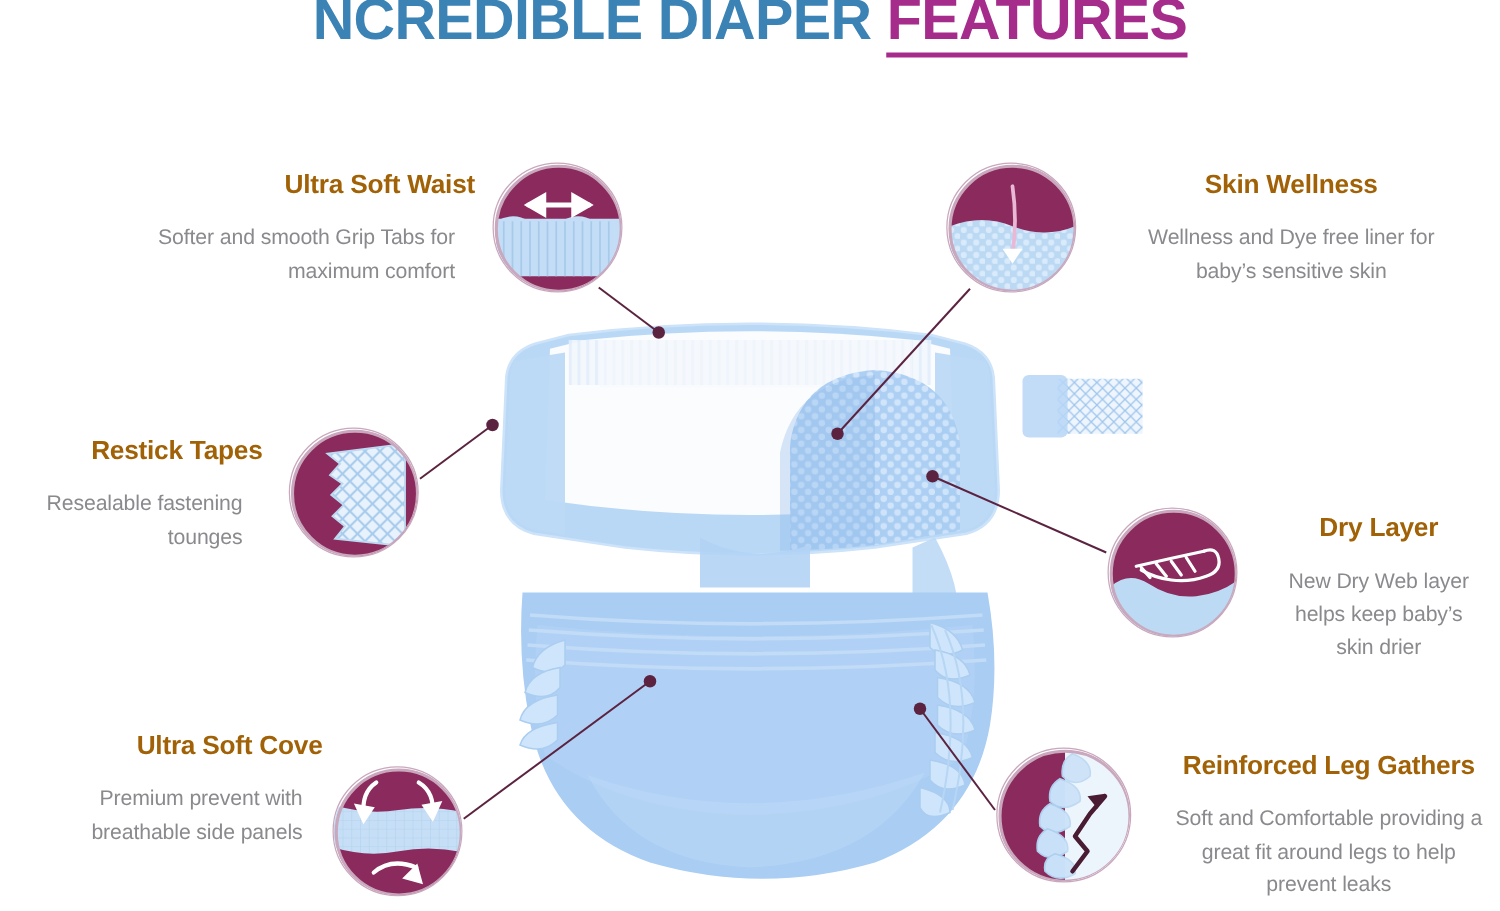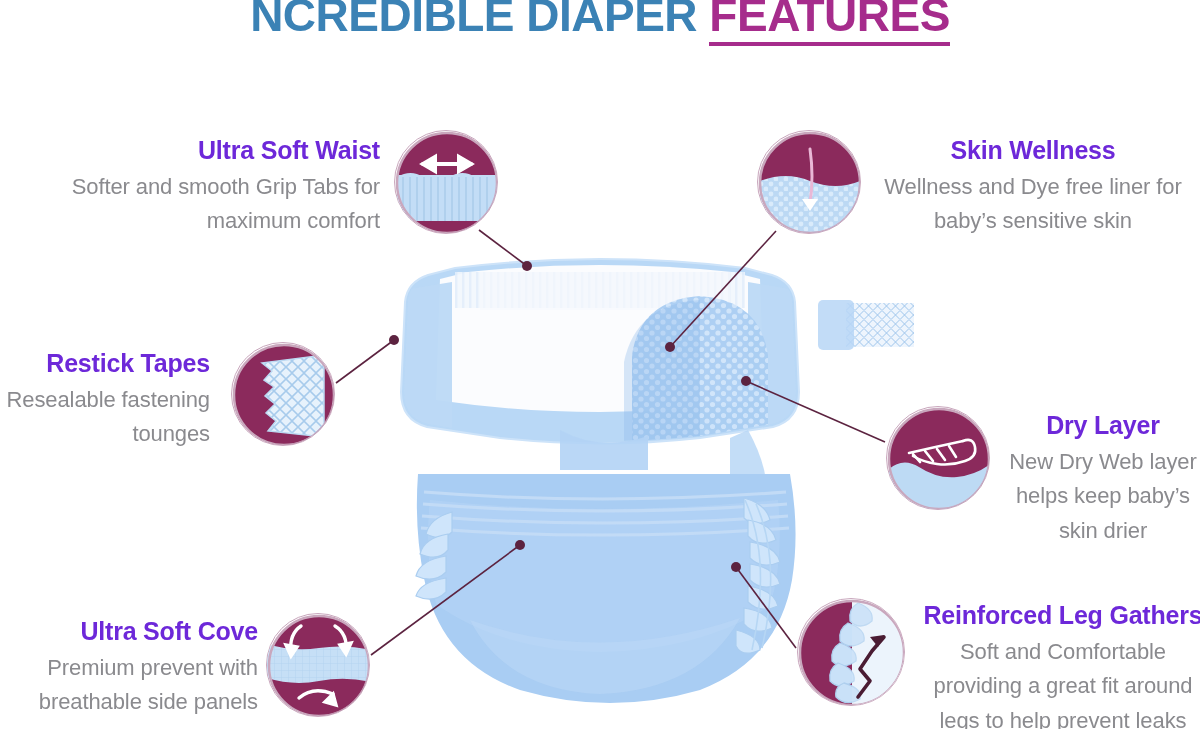--- a/index.html
+++ b/index.html
@@ -48,32 +48,32 @@
     left: 0; top: 0;
     width: 1200px; height: 729px;
     pointer-events: none;
   }
 
   
   .callout {
     position: absolute;
   }
   .callout-title {
-    font-size: 25px;
+    font-size: 21px;
     font-weight: bold;
-    color: #6d28d9;
+    color: #a16207;
     line-height: 1.24;
     margin: 0 0 4px 0;
     letter-spacing: -0.2px;
   }
   .callout-body {
-    font-size: 22px;
+    font-size: 17px;
     color: #8a8a8e;
     line-height: 1.56;
-    margin: 0;
+    margin: 16px;
     letter-spacing: -0.1px;
   }
   .align-right { text-align: right; }
   .align-left  { text-align: center; }
 
   
   .icon-circle {
     position: absolute;
     border-radius: 50%;
     background: #ffffff;
@@ -291,21 +291,21 @@
         <path d="M76 34 q10 -4 12 6 q2 10 -10 14 q-14 5 -28 3 q-14 -2 -24 -8"></path>
         <path d="M38 44 l8 10"></path>
         <path d="M50 42 l8 11"></path>
         <path d="M62 39 l7 11"></path>
         <path d="M26 47 l7 8"></path>
       </g>
       <circle cx="52" cy="52" r="50" fill="none" stroke="#c9a7bd" stroke-width="2.5"></circle>
     </svg>
   </div>
 
-  <div class="callout align-right" style="left:18px; top:616px; width:240px;">
+  <div class="callout align-right" style="left:18px; top:584px; width:240px;">
     <p class="callout-title">Ultra Soft Cove</p>
     <p class="callout-body">Premium prevent with breathable side panels</p>
   </div>
   <div class="icon-circle" style="left:266px; top:613px; width:104px; height:104px;">
     <svg viewBox="0 0 104 104" width="104" height="104">
       <defs>
         <pattern id="coveGrid" width="7" height="7" patternUnits="userSpaceOnUse">
           <rect width="7" height="7" fill="#c6dff6"></rect>
           <path d="M0 0 L7 0 M0 0 L0 7" stroke="#b2d2ef" stroke-width="0.9"></path>
         </pattern>

